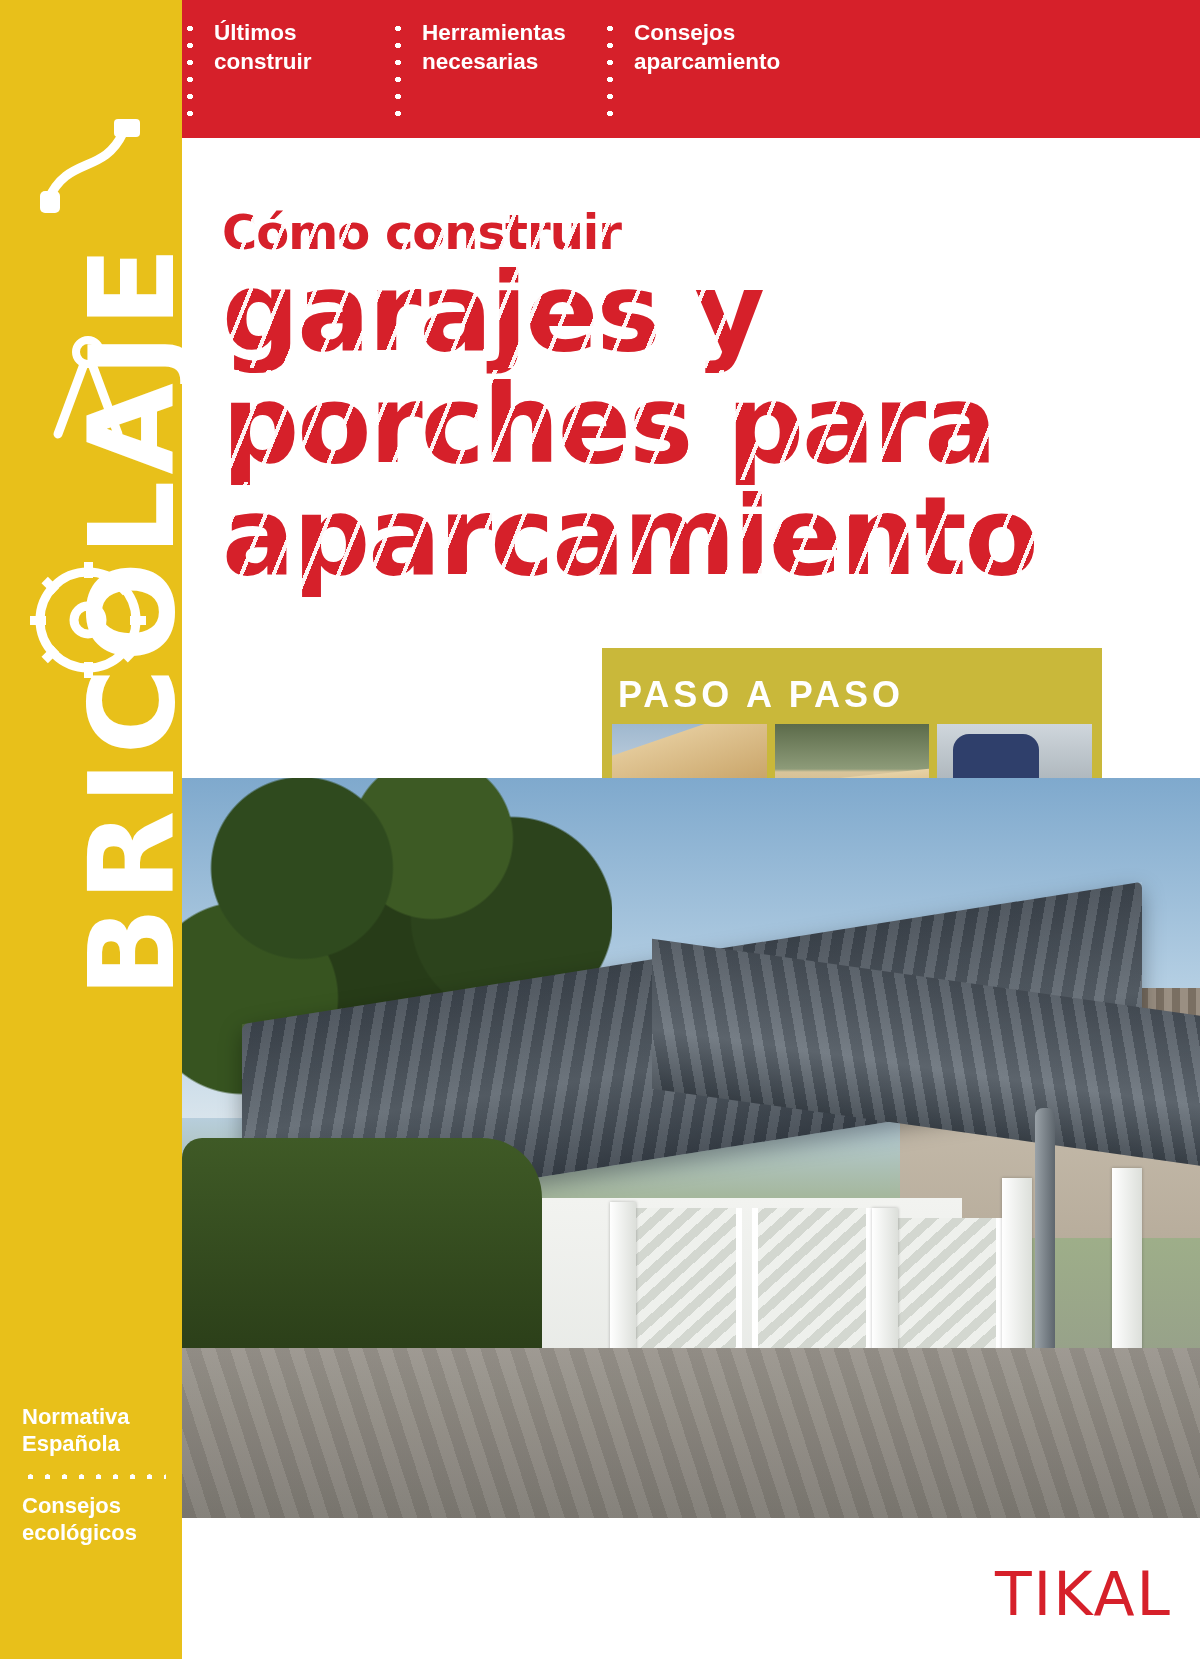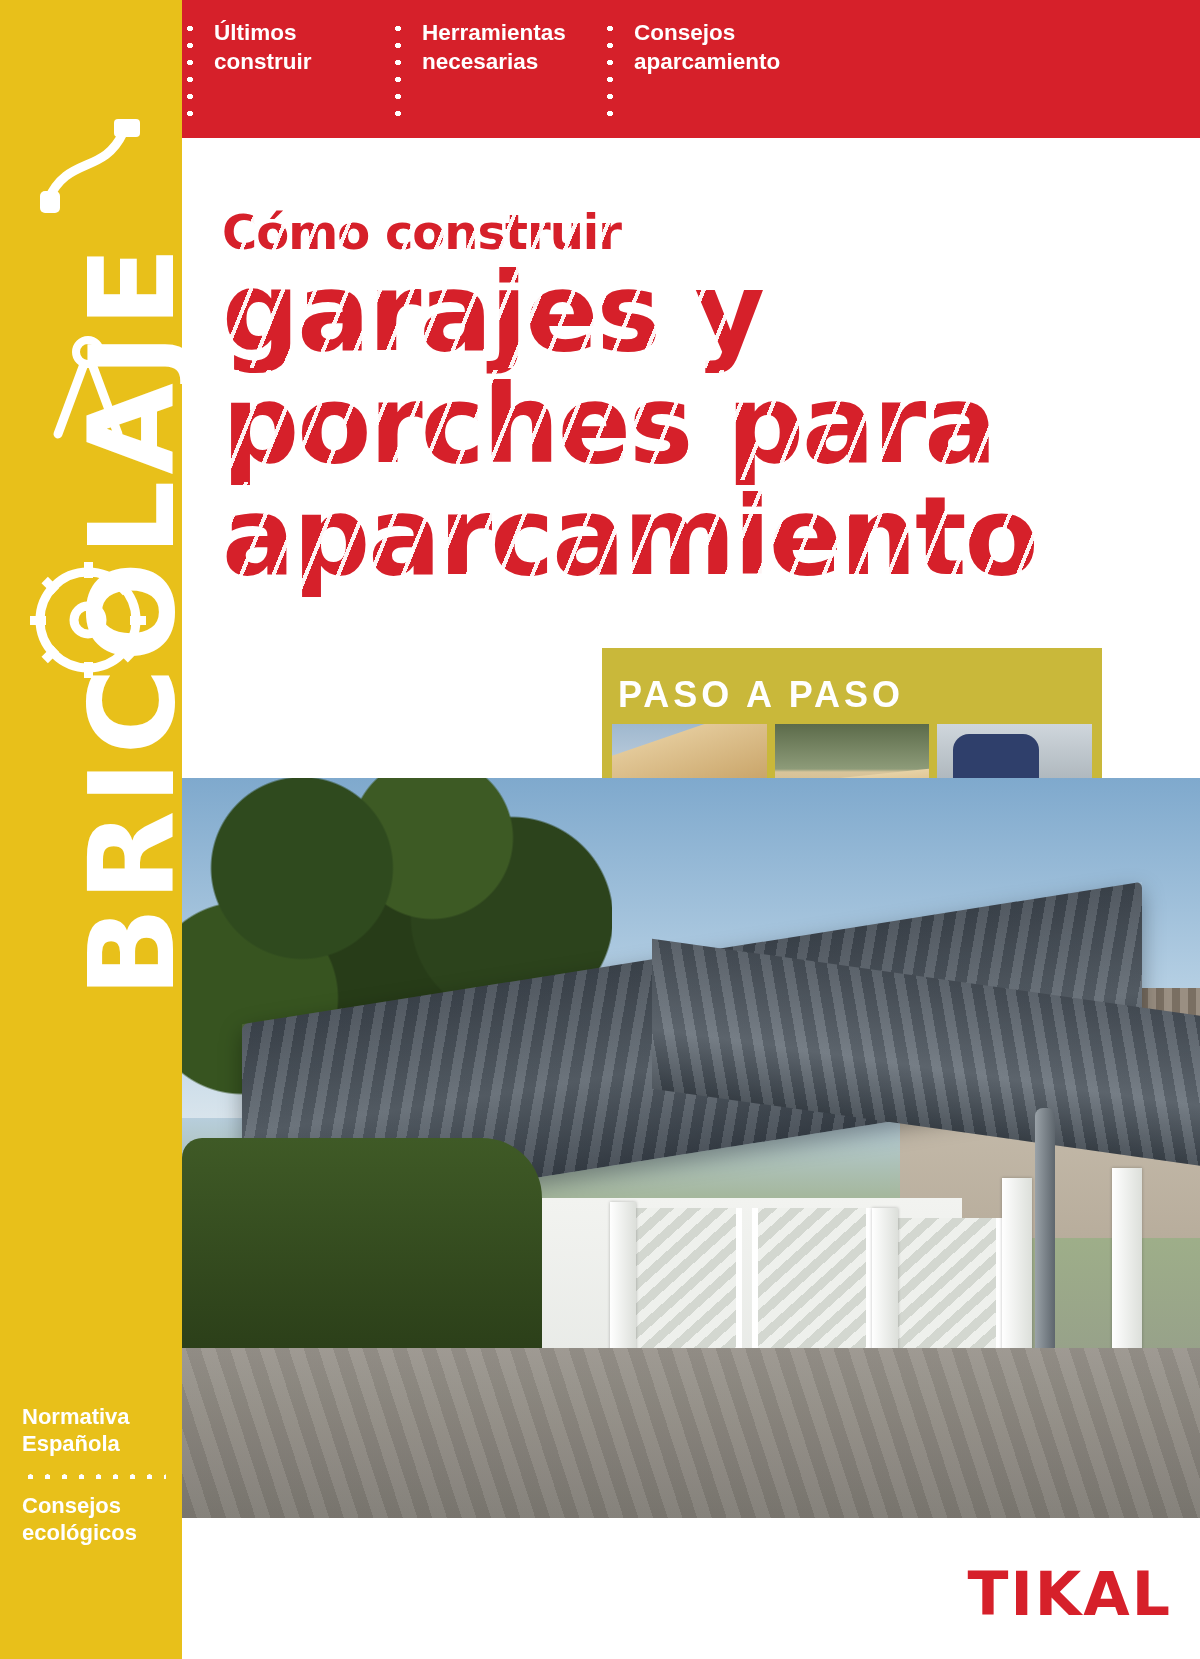--- a/index.html
+++ b/index.html
@@ -378,21 +378,21 @@
       linear-gradient(180deg, #9a958d 0%, #7f7b74 100%);
   }
 
   
   .publisher {
     position: absolute;
     right: 28px;
     bottom: 30px;
     color: #d6202a;
     font-family: "DejaVu Sans", sans-serif;
-    font-weight: bold;
+    font-weight: normal;
     font-size: 60px;
     letter-spacing: 2px;
   }
 </style>
 </head>
 <body>
 
 <div class="cover">
 
   <div class="spine">

